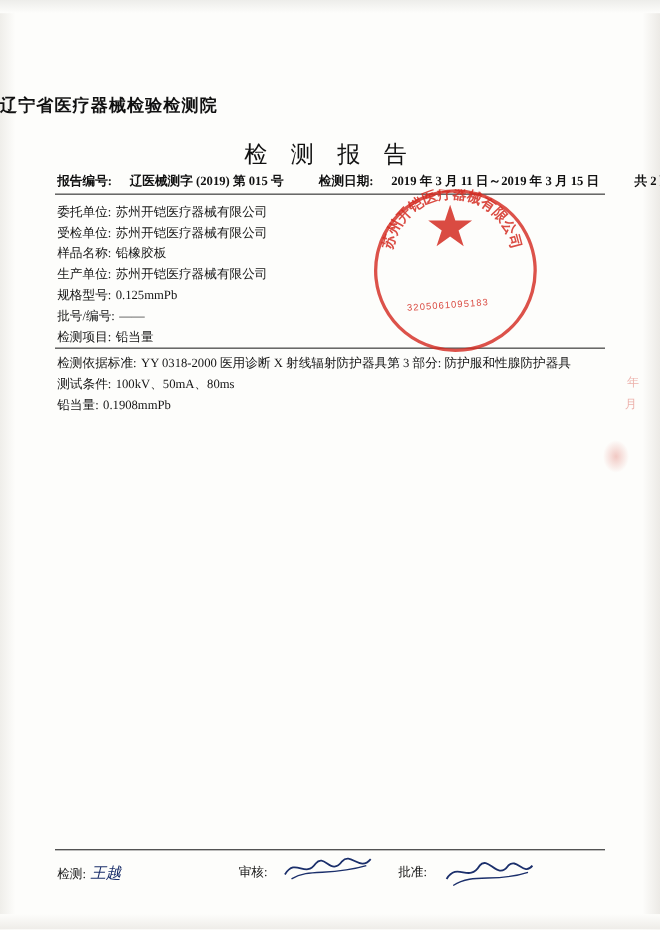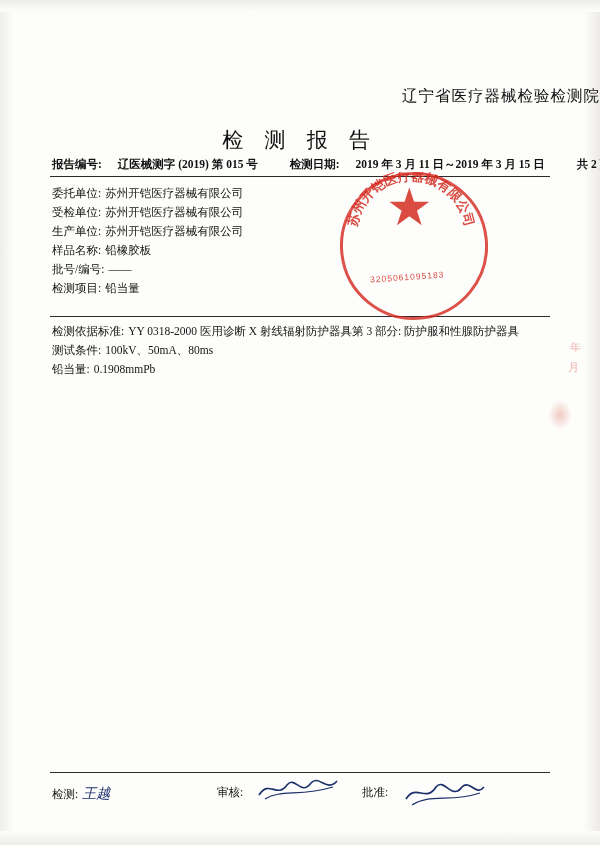--- a/index.html
+++ b/index.html
@@ -44,23 +44,23 @@
     left: 0; bottom: 0;
     width: 600px; height: 14px;
     background: linear-gradient(to top, #eeece8, #fdfdfb);
   }
 
   .org-title {
     position: absolute;
     top: 86px;
     left: 0;
     width: 600px;
-    text-align: right;
+    text-align: left;
     font-size: 15.5px;
-    font-weight: normal;
+    font-weight: bold;
     letter-spacing: 1px;
     color: #111;
   }
   .doc-title {
     position: absolute;
     top: 126px;
     left: 0;
     width: 600px;
     text-align: center;
     font-size: 21px;
@@ -259,24 +259,27 @@
   <div class="rule rule-top"></div>
 
   <div class="fields">
     <div class="field">
       <span class="f-label">委托单位:</span><span class="f-value">苏州开铠医疗器械有限公司</span>
     </div>
     <div class="field">
       <span class="f-label">受检单位:</span><span class="f-value">苏州开铠医疗器械有限公司</span>
     </div>
     <div class="field">
+      <span class="f-label">样品名称:</span><span class="f-value">铅橡胶板</span>
+    </div>
+    <div class="field">
       <span class="f-label">生产单位:</span><span class="f-value">苏州开铠医疗器械有限公司</span>
     </div>
     <div class="field">
-      <span class="f-label">样品名称:</span><span class="f-value">铅橡胶板</span>
+      <span class="f-label">规格型号:</span><span class="f-value">0.125mmPb</span>
     </div>
     <div class="field">
       <span class="f-label">批号/编号:</span><span class="f-value">——</span>
     </div>
     <div class="field">
       <span class="f-label">检测项目:</span><span class="f-value">铅当量</span>
     </div>
   </div>
 
   <div class="rule rule-bottom"></div>

